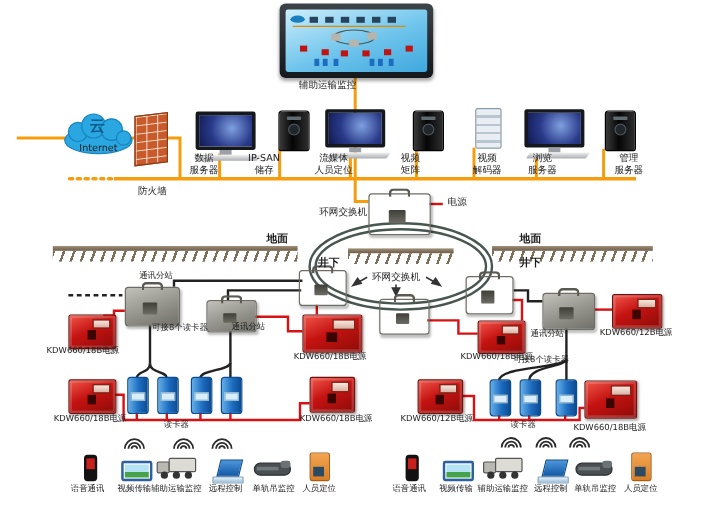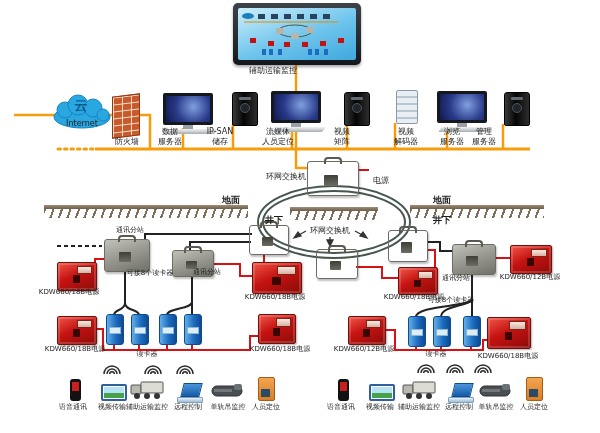--- a/index.html
+++ b/index.html
@@ -207,21 +207,21 @@
       <circle cx="15" cy="18" r="8"></circle>
         <circle cx="28" cy="13" r="10"></circle>
         <circle cx="43" cy="16" r="9"></circle>
         <circle cx="53" cy="23" r="6"></circle>
     </g>
   </svg>
   <div class="lbl glyph" style="left:81px;top:98px;">云</div>
   <div class="lbl" style="left:82px;top:119px;">Internet</div>
 
   <div class="abs firewall" style="left:112px;top:95px;z-index:3;"></div>
-  <div class="lbl" style="left:127px;top:137px;">防火墙</div>
+  <div class="lbl" style="left:127px;top:155px;">防火墙</div>
 
   <div class="abs pc" style="left:162px;top:93px;">
       <div class="scr"></div>
       <div class="stand"></div>
       <div class="kb"></div>
     </div>
   <div class="lbl" style="left:170px;top:127px;">数据
 服务器</div>
 
   <div class="abs tower" style="left:232px;top:92px;"></div>
@@ -246,26 +246,26 @@
 
   <div class="abs pc" style="left:436px;top:91px;">
       <div class="scr"></div>
       <div class="stand"></div>
       <div class="kb"></div>
     </div>
   <div class="lbl" style="left:452px;top:127px;">浏览
 服务器</div>
 
   <div class="abs tower" style="left:504px;top:92px;"></div>
-  <div class="lbl" style="left:484px;top:127px;">管理
+  <div class="lbl" style="left:524px;top:127px;">管理
 服务器</div>
 
   <div class="sw" style="left:307px;top:161px;width:50px;height:33px;"></div>
   <div class="lbl" style="left:286px;top:172px;">环网交换机</div>
-  <div class="lbl" style="left:381px;top:176px;">电源</div>
+  <div class="lbl" style="left:381px;top:164px;">电源</div>
 
   <div class="sw" style="left:249px;top:225px;width:38px;height:28px;"></div>
   <div class="sw" style="left:316px;top:249px;width:40px;height:28px;"></div>
   <div class="sw" style="left:388px;top:230px;width:38px;height:30px;"></div>
   <div class="lbl" style="left:330px;top:226px;z-index:6;">环网交换机</div>
 
   <div class="sw dark" style="left:104px;top:239px;width:44px;height:31px;"></div>
   <div class="lbl small" style="left:130px;top:226px;">通讯分站</div>
 
   <div class="sw dark" style="left:172px;top:250px;width:40px;height:25px;"></div>

